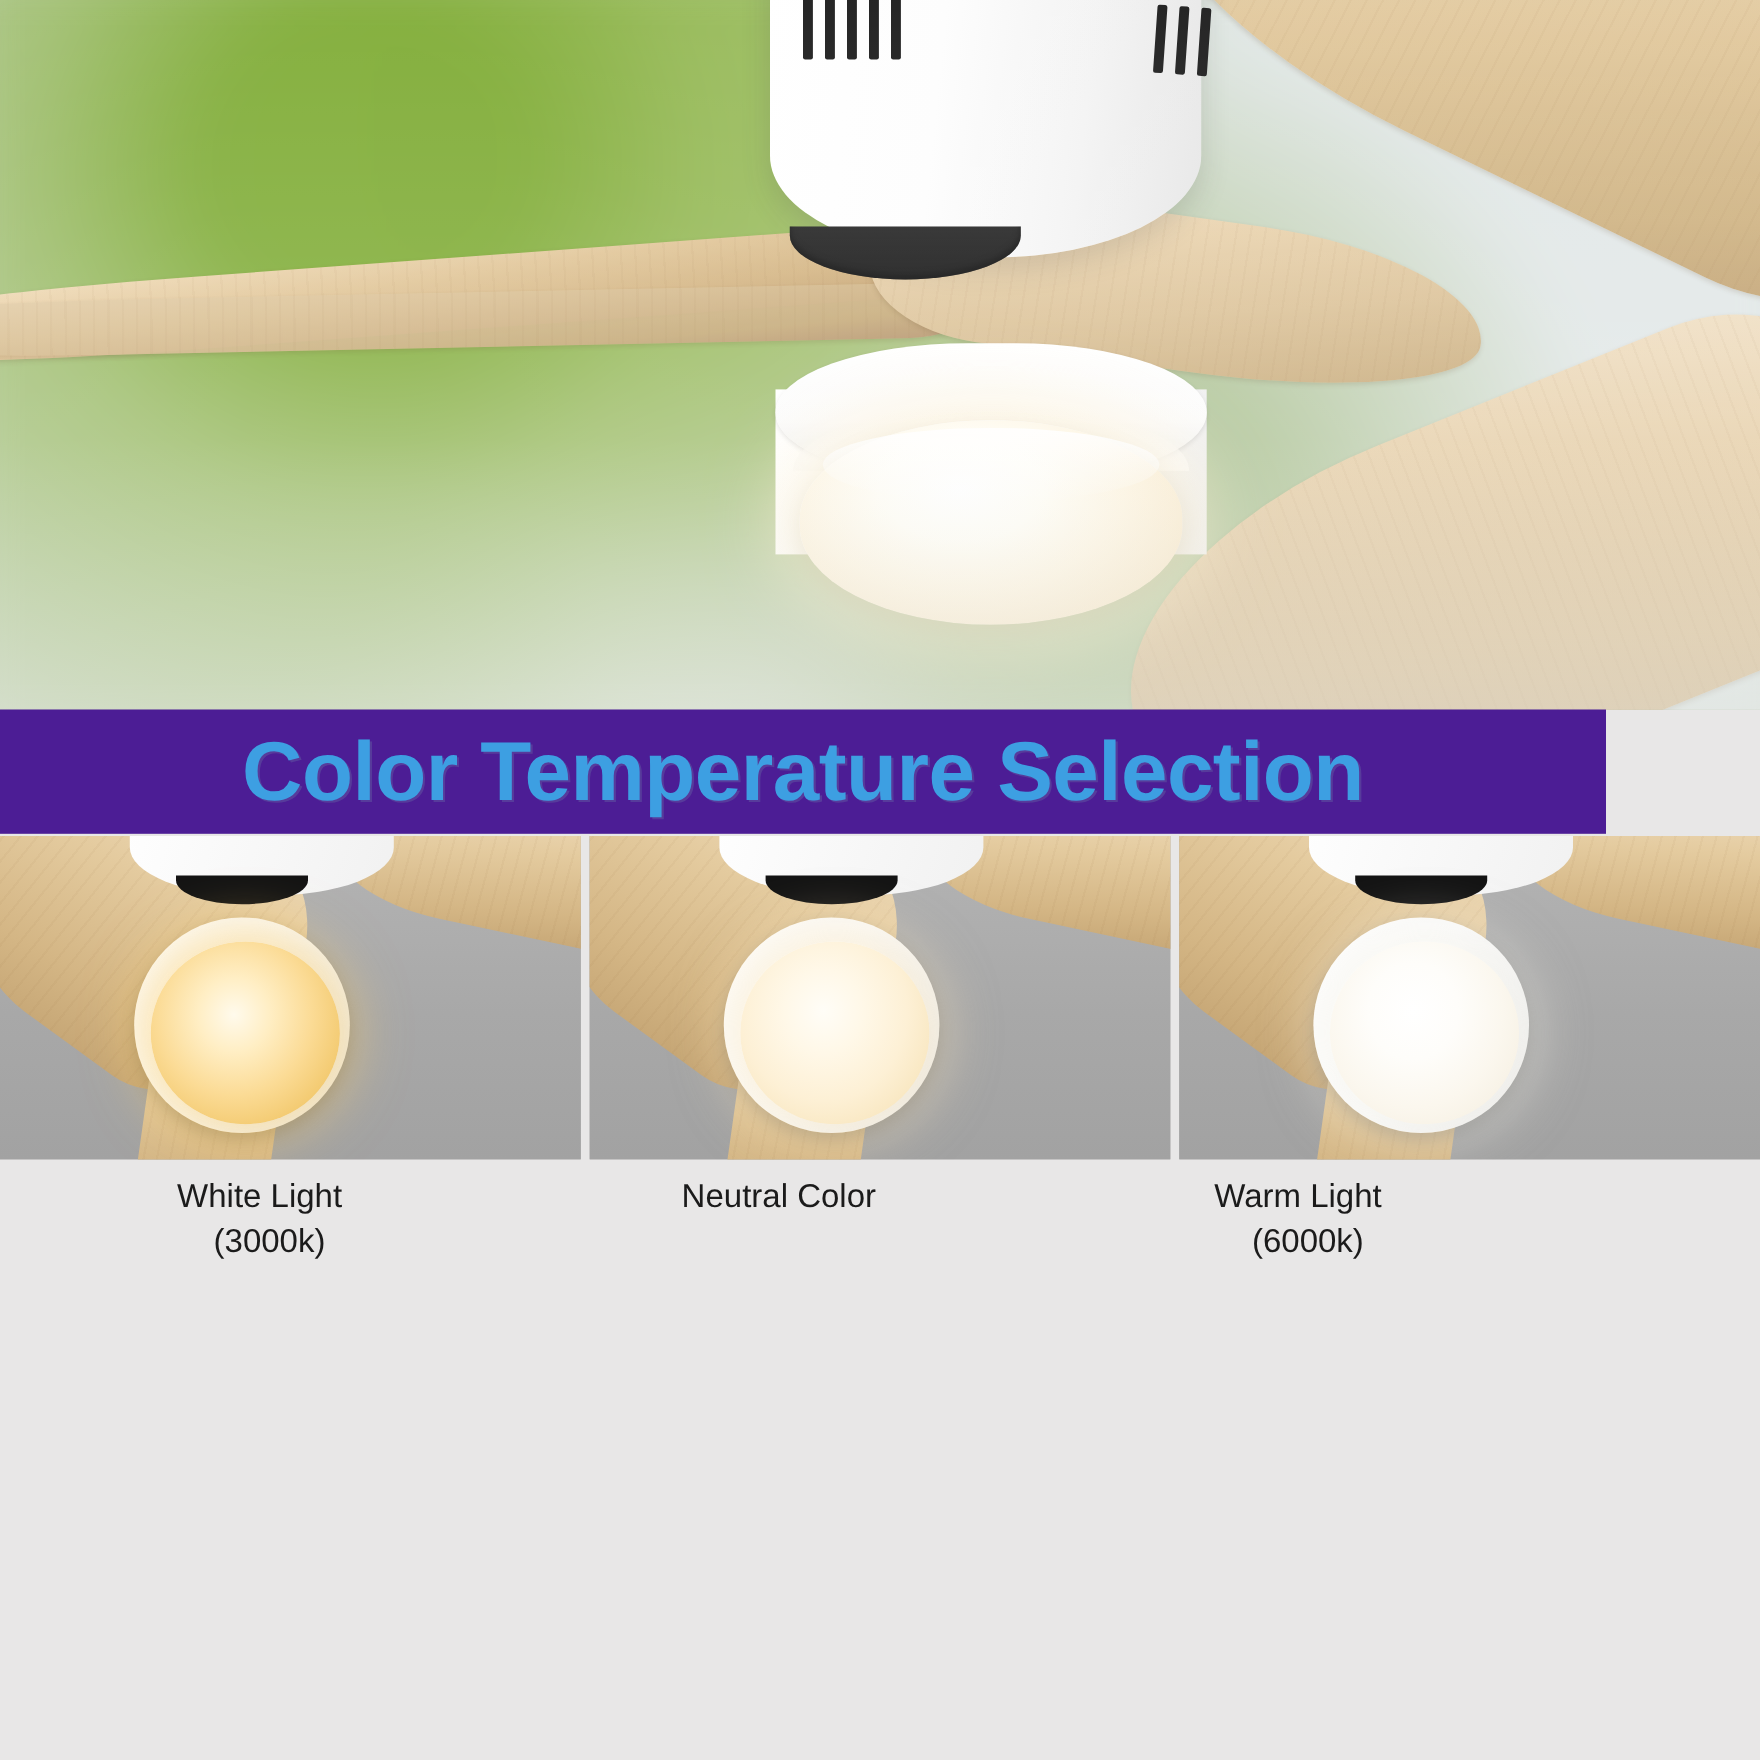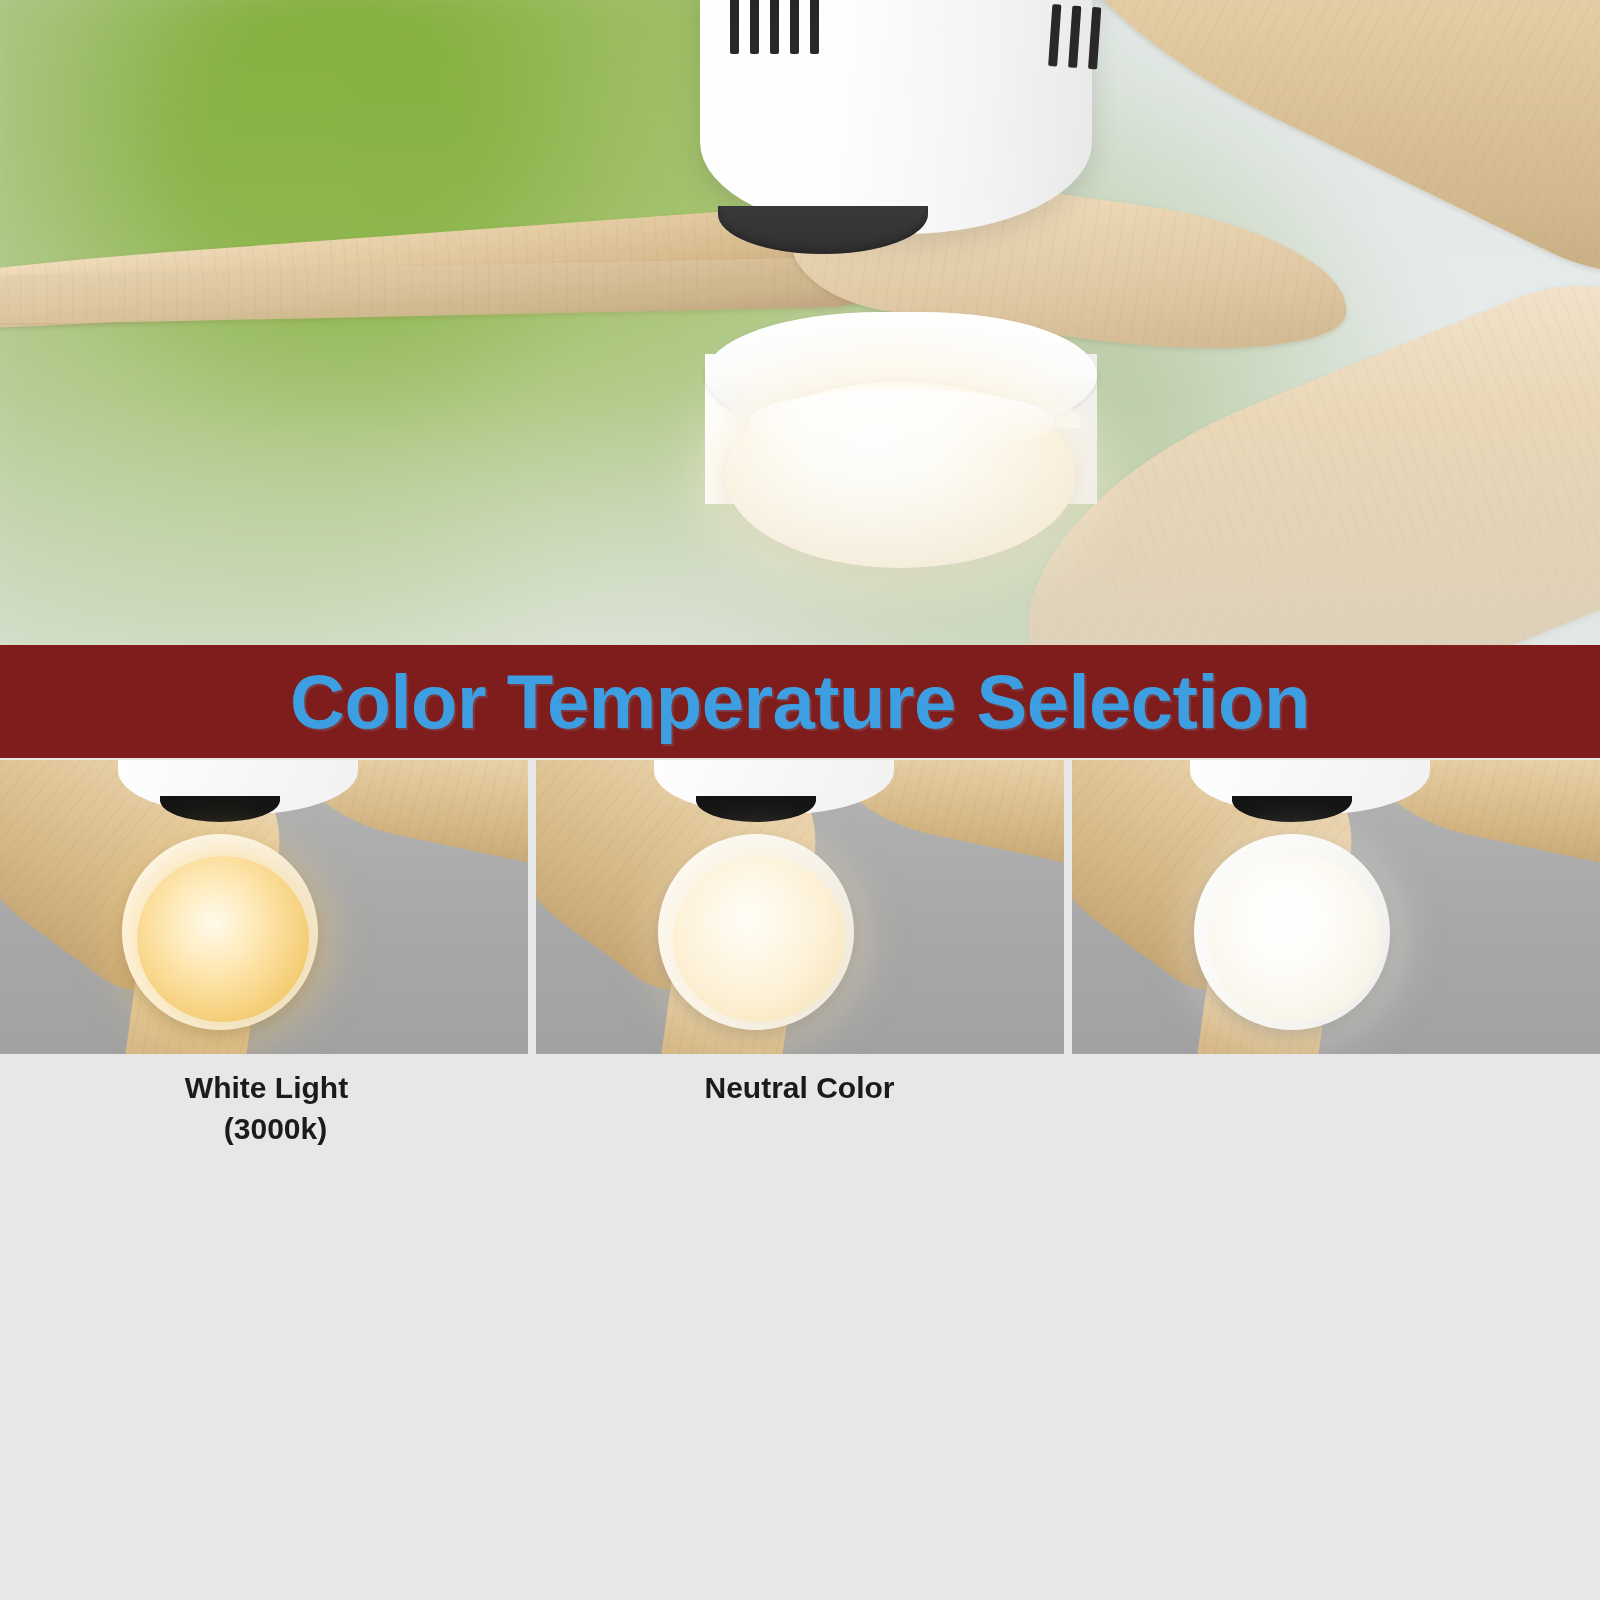--- a/index.html
+++ b/index.html
@@ -109,22 +109,22 @@
      border-radius:50%; background:linear-gradient(180deg,rgba(255,255,255,0.9),rgba(255,255,255,0));
   }
   .fixture-edge {
      position:absolute; left:16px; top:56px; width:360px; height:60px;
      border-radius:50%/100% 100% 0 0;
      background:linear-gradient(180deg,rgba(255,255,255,0.0),rgba(250,250,250,0.95));
   }
 
   
   .title-band {
-     position:absolute; left:0; top:645px; width:1600px; height:113px;
-     background:#7f1d1d; display:flex; align-items:center; justify-content:center;
+     position:absolute; left:0; top:645px; width:1460px; height:113px;
+     background:#4c1d95; display:flex; align-items:center; justify-content:center;
   }
   .title {
      font-size:76px; font-weight:700; letter-spacing:-0.5px;
      color:#3d9fe2;
      text-shadow:2px 2px 0 rgba(120,150,175,0.25);
      white-space:nowrap;
   }
 
   
   .panels { position:absolute; left:0; top:760px; width:1600px; height:294px; display:flex; gap:8px; }
@@ -155,21 +155,21 @@
   .plight-lens { position:absolute; left:15px; top:22px; width:172px; height:166px; border-radius:50%; }
 
   .lens-warm3000 { background:radial-gradient(ellipse at 44% 40%, #fffaec 0%, #ffeec4 24%, #fbdb95 52%, #f2c86c 78%, #e6b550 100%);
       box-shadow:0 0 46px 14px rgba(250,205,110,0.55); }
   .lens-neutral4500 { background:radial-gradient(ellipse at 44% 38%, #fffdf7 0%, #fff8e8 26%, #fdf0d5 56%, #f8e6bf 80%, #f2dcae 100%);
       box-shadow:0 0 46px 14px rgba(252,232,190,0.5); }
   .lens-cool6000 { background:radial-gradient(ellipse at 44% 38%, #ffffff 0%, #fefdfa 30%, #fbf7ee 60%, #f6f0e3 84%, #efe8d8 100%);
       box-shadow:0 0 46px 14px rgba(248,245,235,0.5); }
 
   
-  .captions { position:absolute; left:0; top:1068px; width:1416px; height:110px; display:flex;font-weight:bold; }
+  .captions { position:absolute; left:0; top:1068px; width:1416px; height:110px; display:flex; }
   .caption { width:533px; text-align:center; font-size:30px; color:#1b1b1b; line-height:1.35; }
   .caption .c2 { display:block;padding-left:18px; }
 
   
   .controls { position:absolute; left:0; top:1250px; width:1600px; height:300px; }
 </style>
 </head>
 <body>
 
 <div class="hero">
@@ -280,20 +280,24 @@
 </div>
 
 <div class="captions">
   <div class="caption">
     <span>White Light</span>
     <span class="c2">(3000k)</span>
   </div>
   <div class="caption">
     <span>Neutral Color</span>
   </div>
+  <div class="caption">
+    <span>Warm Light</span>
+    <span class="c2">(6000k)</span>
+  </div>
 </div>
 
 <div class="controls">
 
   
   
 
   
   
 

